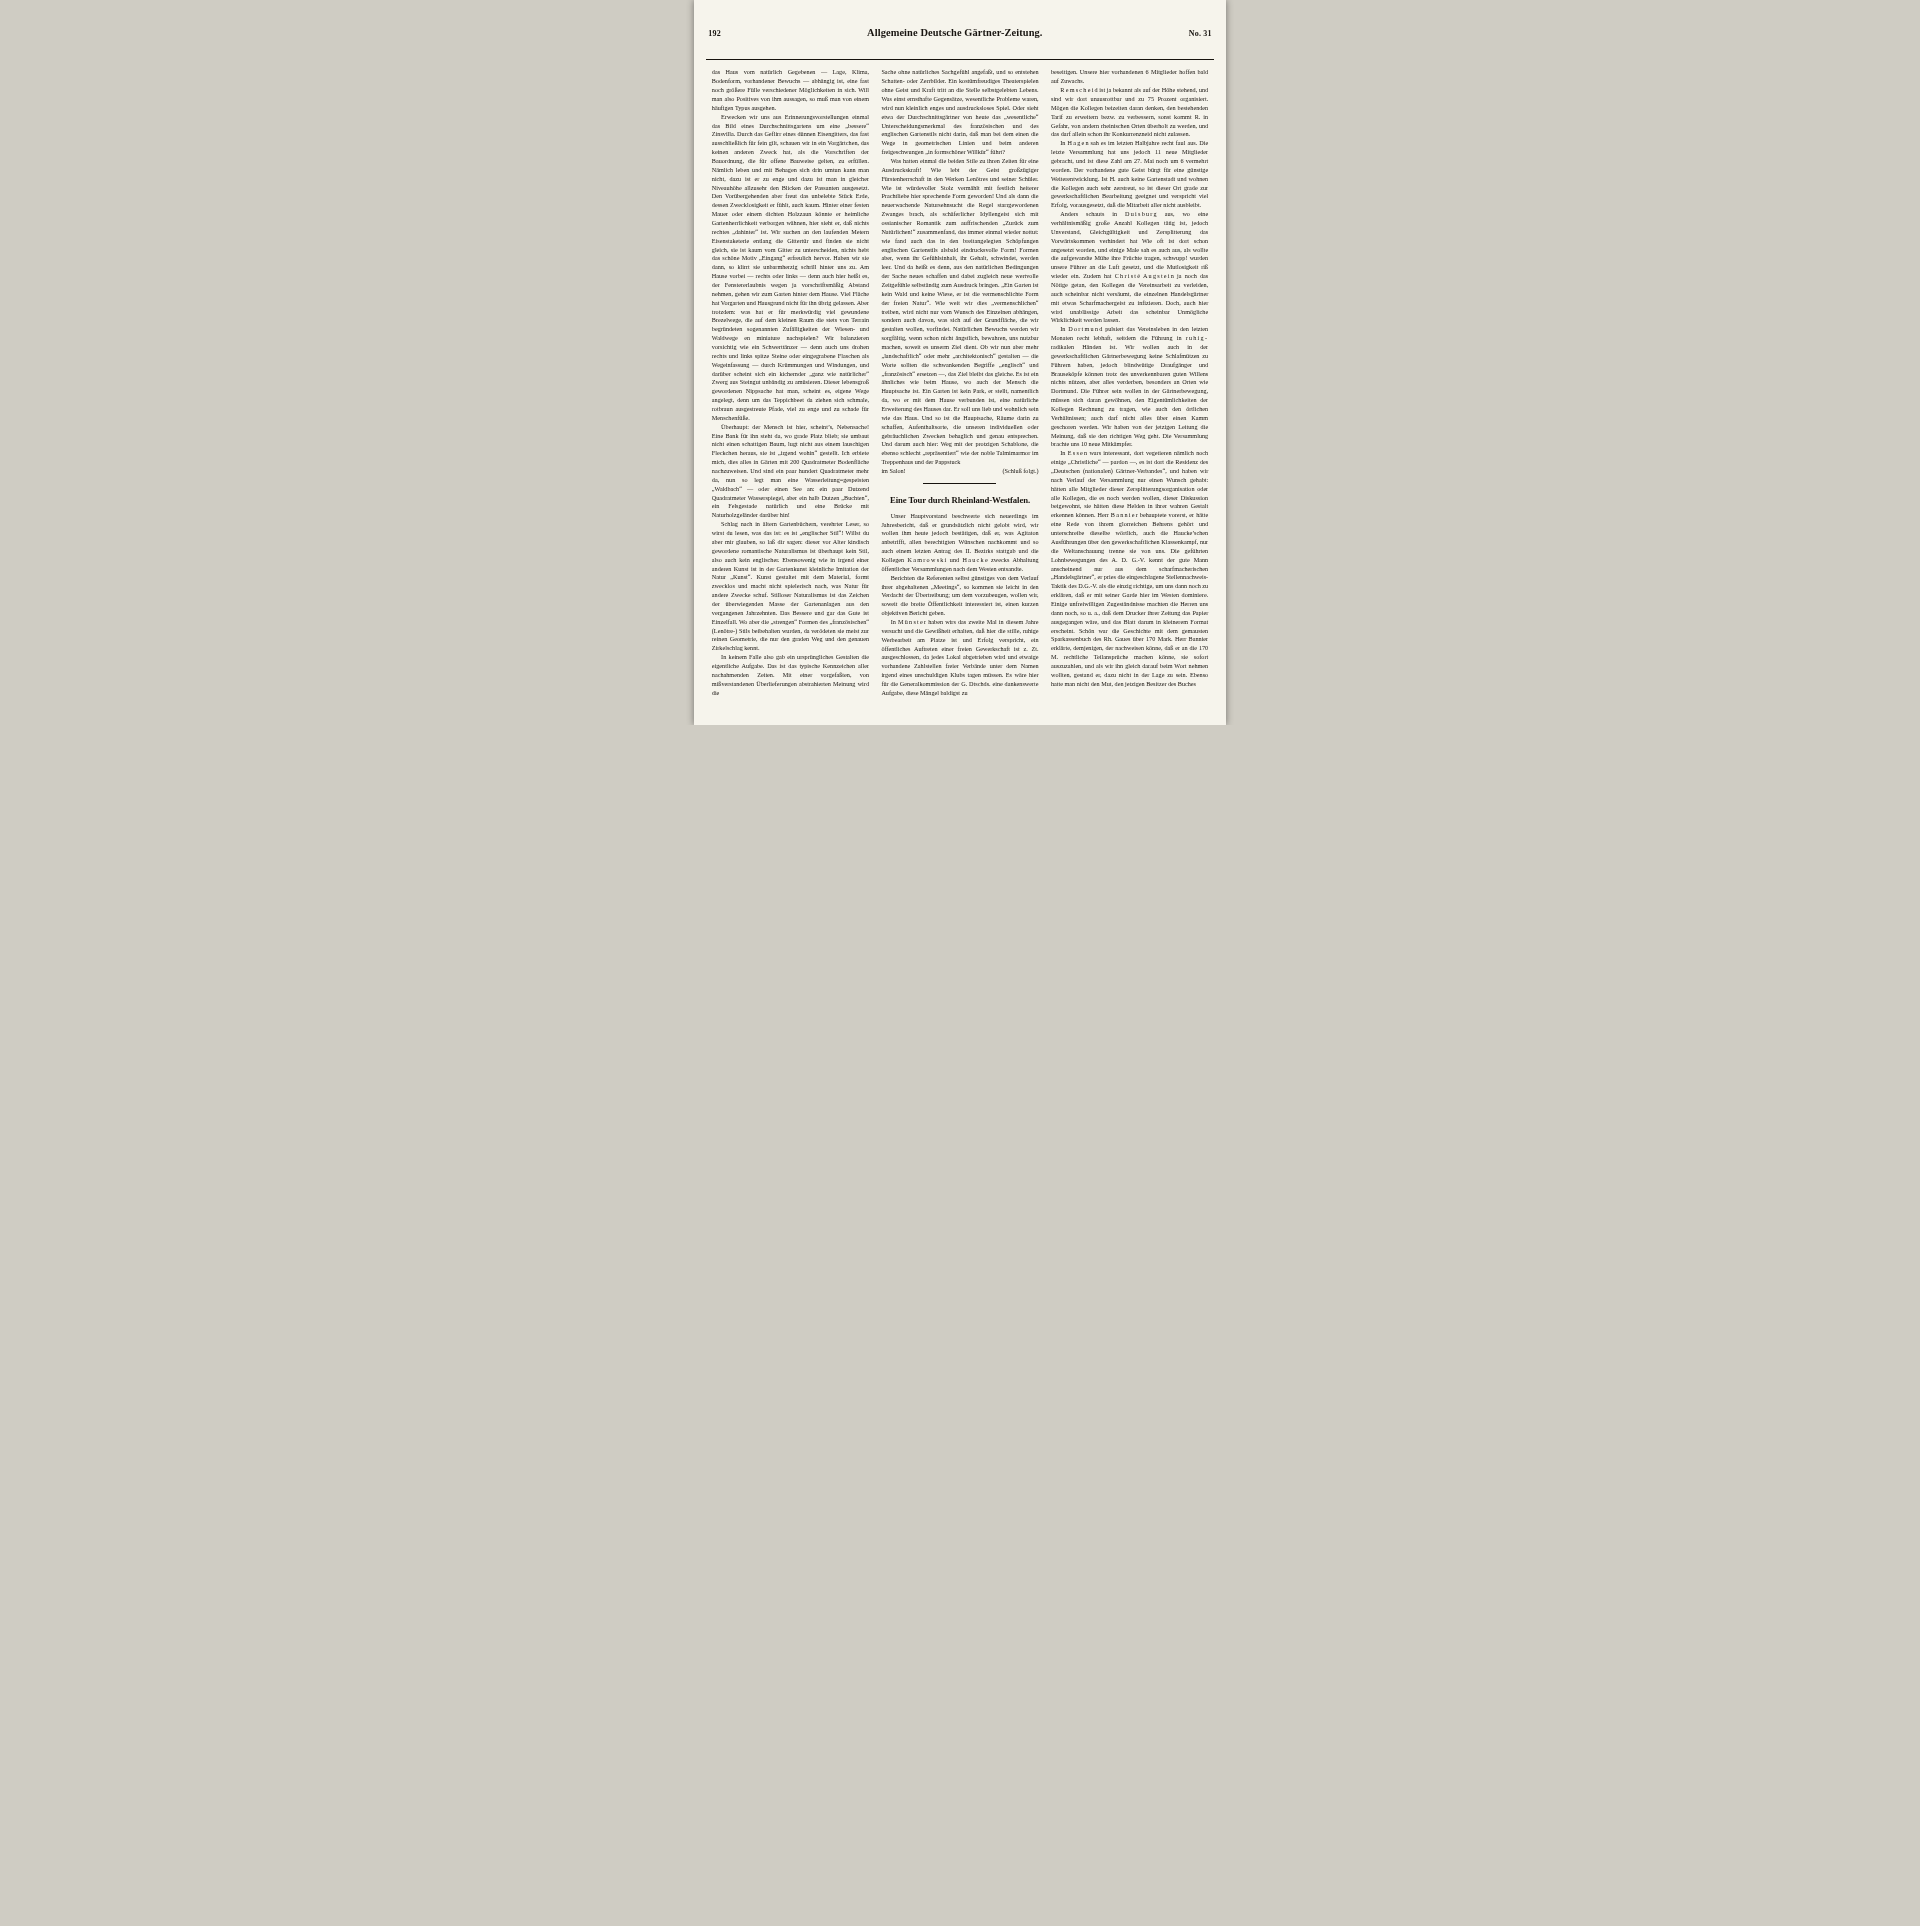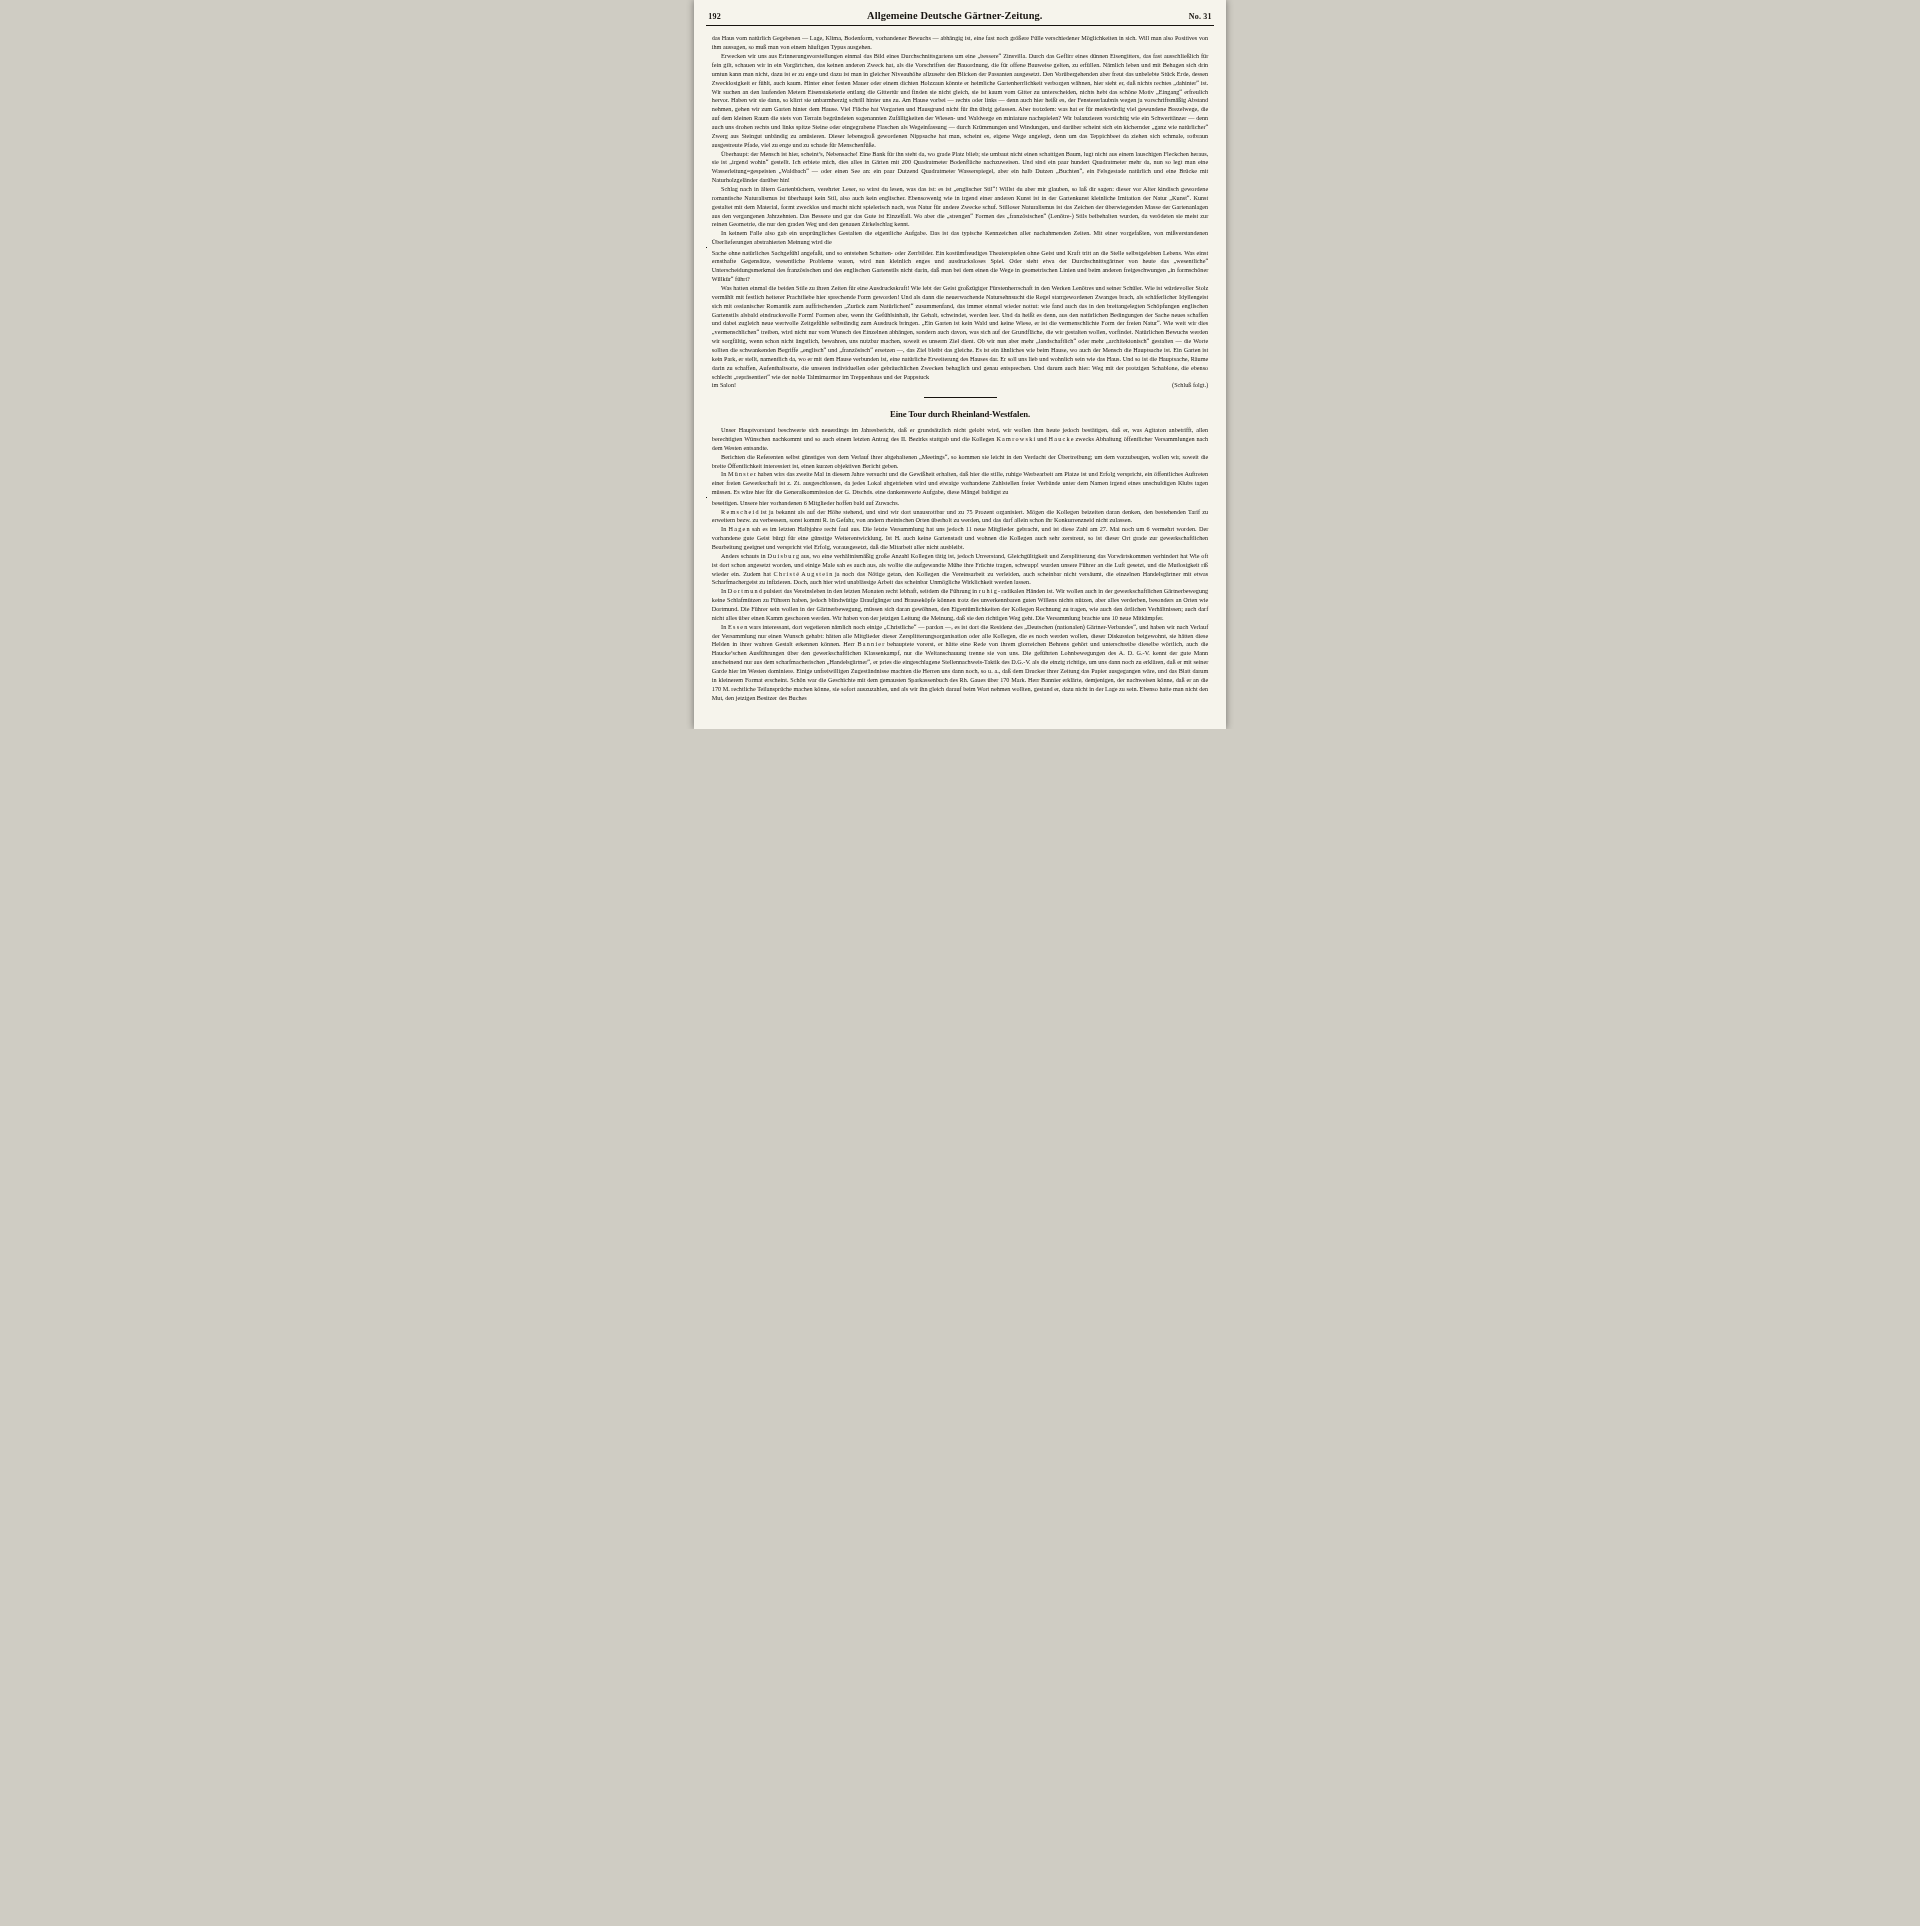--- a/index.html
+++ b/index.html
@@ -15,25 +15,25 @@
     color:#181410;
     padding:8.5px 11.6px 27px 11.6px;
     box-shadow:0 0 7px rgba(0,0,0,.45);
   }
   .masthead{
     display:flex;align-items:baseline;justify-content:space-between;
     padding:1.5px 2.3px 3.9px 2.3px;
   }
   .pageno,.issue{font-size:8px;font-weight:600;letter-spacing:0.2px;}
   .title{
-    font-size:10.4px;font-weight:700;margin:0;letter-spacing:0.1px;
+    font-size:10.4px;font-weight:700;margin:17px;letter-spacing:0.1px;
     text-align:center;flex:1 1 auto;
   }
   .header-rule{border:0;border-top:1.5px solid #17130e;margin:0 0 7.7px 0;}
-  .columns{display:flex;align-items:flex-start;flex-direction:column;}
+  .columns{display:flex;align-items:flex-start;}
   .col{
     flex:1 1 0;
     padding:0.8px 5.8px 0 5.8px;
     font-size:6.2px;
     line-height:1.43;
     text-align:justify;
   }
   .col p{margin:0;}
   p.ind{text-indent:1.5em;}
   .vrule{flex:0 0 0.8px;width:0.8px;background:#1c1712;}

